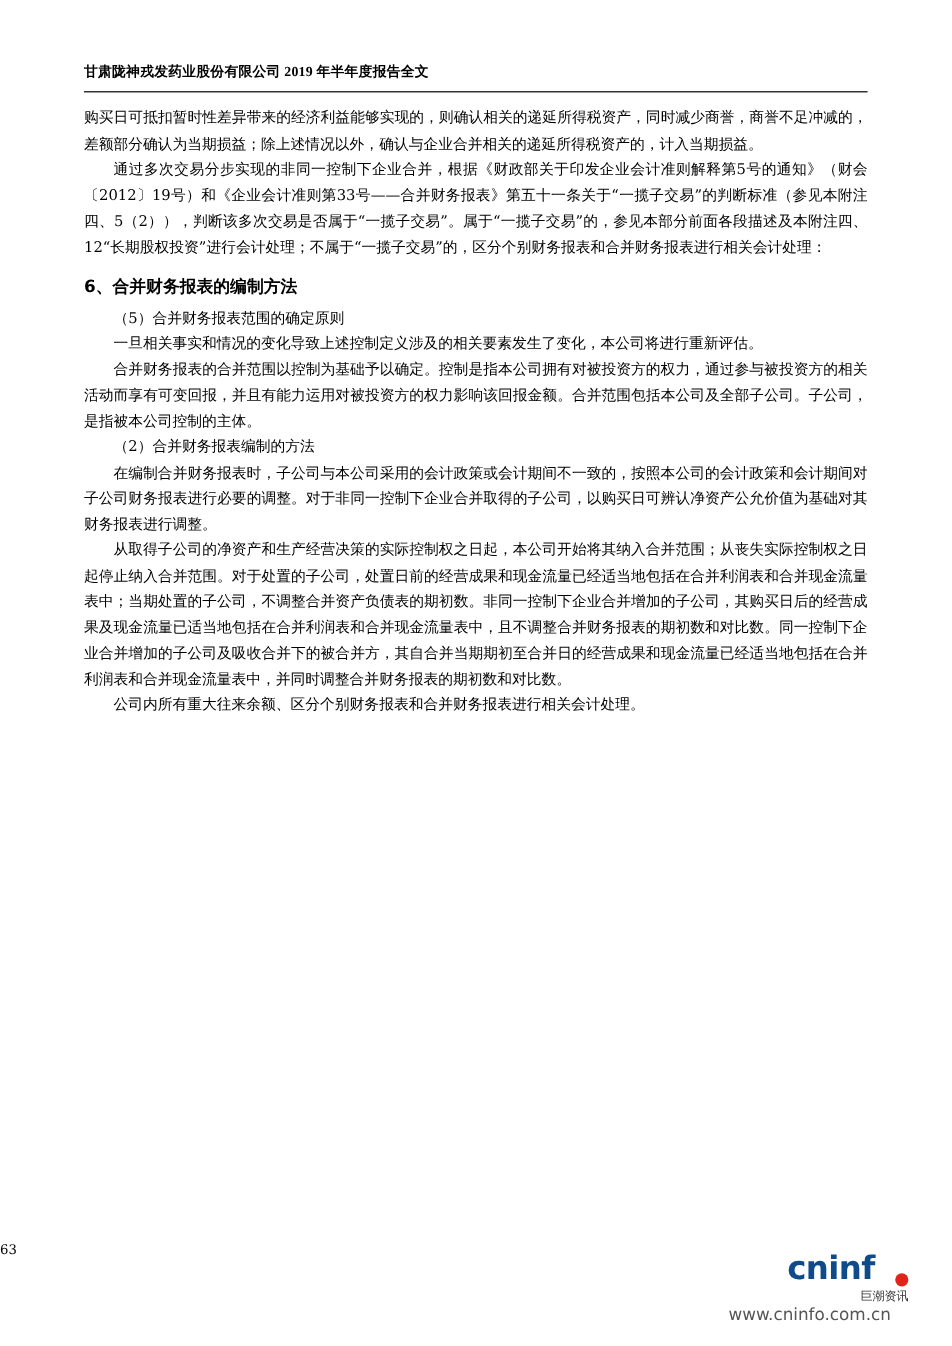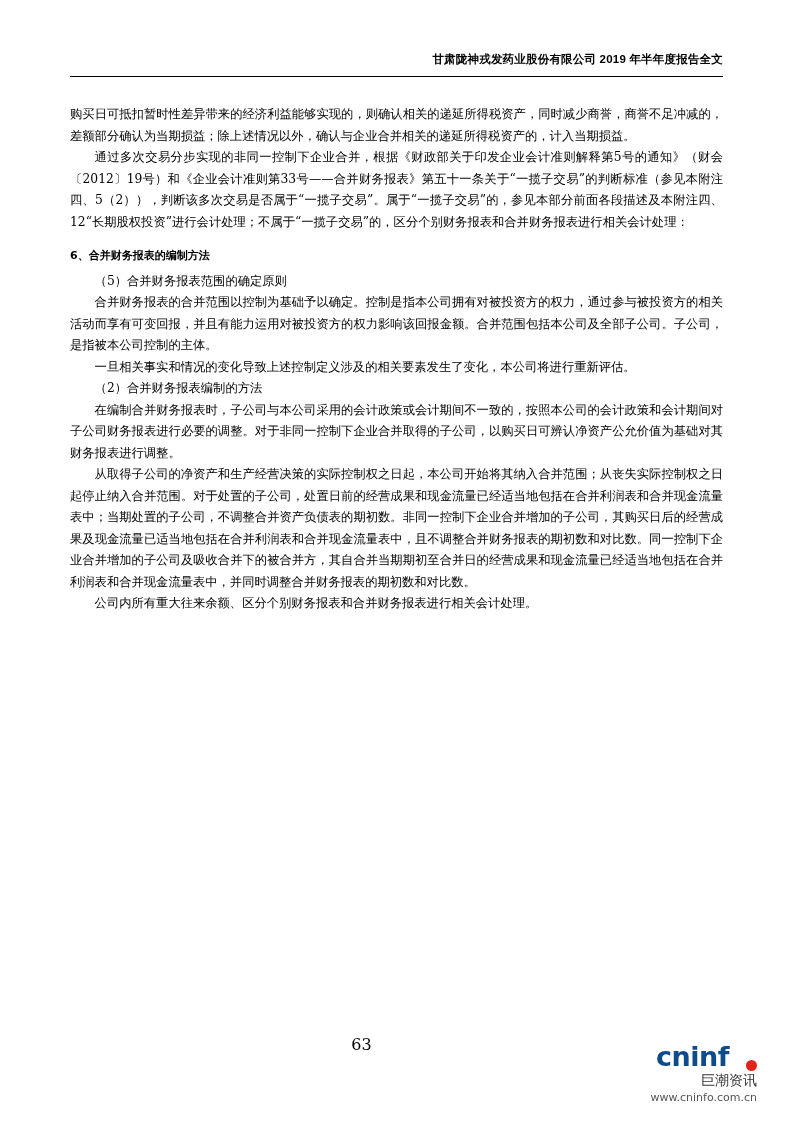--- a/index.html
+++ b/index.html
@@ -15,25 +15,25 @@
     background: #ffffff;
     font-family: "DejaVu Sans", "Liberation Sans", sans-serif;
     box-sizing: border-box;
     overflow: hidden;
   }
   .header {
     position: absolute;
     top: 52px;
     left: 70px;
     right: 70px;
-    text-align: right;
+    text-align: left;
     font-size: 11.5px;
     font-weight: bold;
     color: #000000;
-    font-family: Liberation Sans, sans-serif;
+    font-family: Liberation Serif, serif;
     letter-spacing: 0.2px;
   }
   .header-rule {
     position: absolute;
     top: 76px;
     left: 70px;
     right: 70px;
     border-top: 1px solid #000000;
     height: 0;
   }
@@ -41,45 +41,44 @@
     position: absolute;
     top: 88px;
     left: 70px;
     width: 653px;
     font-size: 12.3px;
     line-height: 21.5px;
     color: #000000;
     font-family: "DejaVu Serif", "Liberation Serif", serif;
     text-align: justify;
     text-justify: inter-ideograph;
-    margin-top: 16px;
   }
   .para {
     margin: 0;
     text-indent: 2em;
   }
   .para.noindent {
     text-indent: 0;
   }
   .section-title {
     margin: 0;
     padding-top: 12px;
     padding-bottom: 4px;
     text-indent: 0;
     font-weight: bold;
-    font-size: 11px;
+    font-size: 14px;
     font-family: "DejaVu Sans", "Liberation Sans", sans-serif;
   }
   .page-number {
     position: absolute;
     left: 0;
     right: 70px;
     top: 1035px;
-    text-align: center;
-    font-size: 16px;
+    text-align: left;
+    font-size: 11px;
     font-family: "DejaVu Serif", "Liberation Serif", serif;
     color: #000000;
   }
   .footer-logo {
     position: absolute;
     right: 36px;
     bottom: 18px;
     text-align: left;
     width: 150px;
   }
@@ -103,28 +102,27 @@
     height: 11px;
     border-radius: 50%;
     background: #e2231a;
     margin-left: 1px;
     vertical-align: top;
     position: relative;
     top: 1px;
   }
   .logo-sub {
     text-align: right;
-    font-size: 14px;
+    font-size: 10px;
     color: #333333;
     margin-top: 2px;
     font-family: "DejaVu Sans", "Liberation Sans", sans-serif;
   }
   .logo-url {
-    text-align: right;
-    font-size: 11px;
+    font-size: 14px;
     color: #555555;
     margin-top: 1px;
     font-family: "DejaVu Sans", "Liberation Sans", sans-serif;
   }
 </style>
 </head>
 <body>
 
 <div class="page">
 
@@ -132,22 +130,22 @@
   <div class="header-rule"></div>
 
   <div class="content">
 
     <p class="para noindent">购买日可抵扣暂时性差异带来的经济利益能够实现的，则确认相关的递延所得税资产，同时减少商誉，商誉不足冲减的，差额部分确认为当期损益；除上述情况以外，确认与企业合并相关的递延所得税资产的，计入当期损益。</p>
     <p class="para">通过多次交易分步实现的非同一控制下企业合并，根据《财政部关于印发企业会计准则解释第5号的通知》（财会〔2012〕19号）和《企业会计准则第33号——合并财务报表》第五十一条关于“一揽子交易”的判断标准（参见本附注四、5（2）），判断该多次交易是否属于“一揽子交易”。属于“一揽子交易”的，参见本部分前面各段描述及本附注四、12“长期股权投资”进行会计处理；不属于“一揽子交易”的，区分个别财务报表和合并财务报表进行相关会计处理：</p>
 
     <p class="section-title">6、合并财务报表的编制方法</p>
 
     <p class="para">（5）合并财务报表范围的确定原则</p>
+    <p class="para">一旦相关事实和情况的变化导致上述控制定义涉及的相关要素发生了变化，本公司将进行重新评估。</p>
     <p class="para">合并财务报表的合并范围以控制为基础予以确定。控制是指本公司拥有对被投资方的权力，通过参与被投资方的相关活动而享有可变回报，并且有能力运用对被投资方的权力影响该回报金额。合并范围包括本公司及全部子公司。子公司，是指被本公司控制的主体。</p>
-    <p class="para">一旦相关事实和情况的变化导致上述控制定义涉及的相关要素发生了变化，本公司将进行重新评估。</p>
 
     <p class="para">（2）合并财务报表编制的方法</p>
     <p class="para">在编制合并财务报表时，子公司与本公司采用的会计政策或会计期间不一致的，按照本公司的会计政策和会计期间对子公司财务报表进行必要的调整。对于非同一控制下企业合并取得的子公司，以购买日可辨认净资产公允价值为基础对其财务报表进行调整。</p>
     <p class="para">从取得子公司的净资产和生产经营决策的实际控制权之日起，本公司开始将其纳入合并范围；从丧失实际控制权之日起停止纳入合并范围。对于处置的子公司，处置日前的经营成果和现金流量已经适当地包括在合并利润表和合并现金流量表中；当期处置的子公司，不调整合并资产负债表的期初数。非同一控制下企业合并增加的子公司，其购买日后的经营成果及现金流量已适当地包括在合并利润表和合并现金流量表中，且不调整合并财务报表的期初数和对比数。同一控制下企业合并增加的子公司及吸收合并下的被合并方，其自合并当期期初至合并日的经营成果和现金流量已经适当地包括在合并利润表和合并现金流量表中，并同时调整合并财务报表的期初数和对比数。</p>
     <p class="para">公司内所有重大往来余额、区分个别财务报表和合并财务报表进行相关会计处理。</p>
 
   </div>
 
   <div class="page-number">63</div>
 

